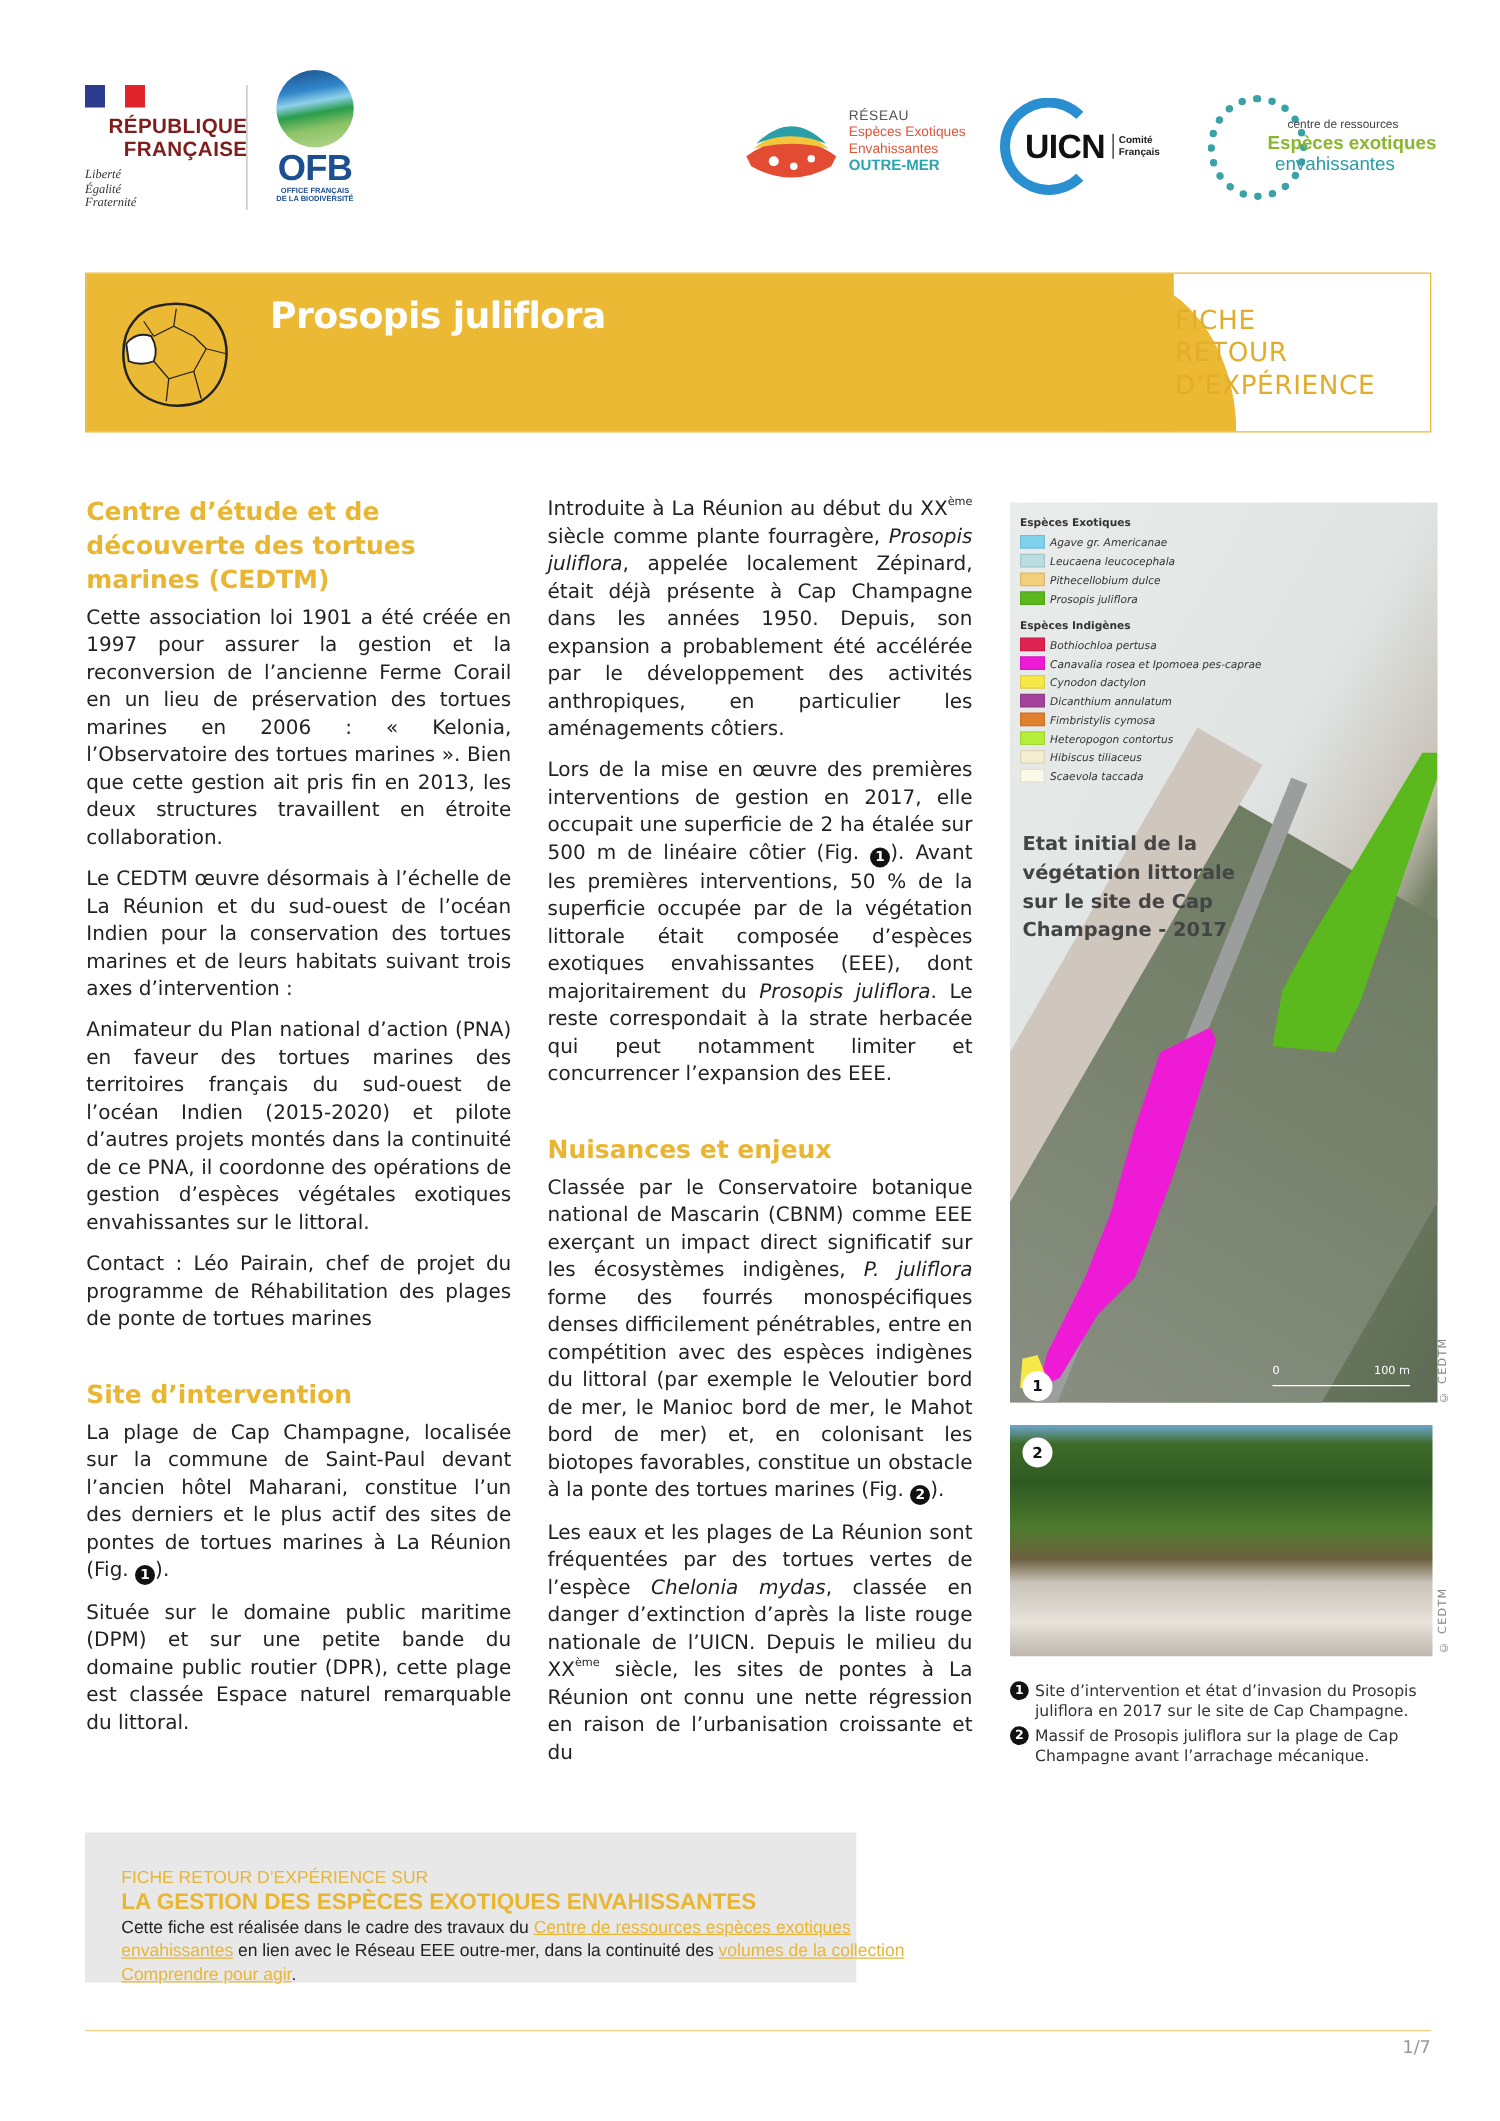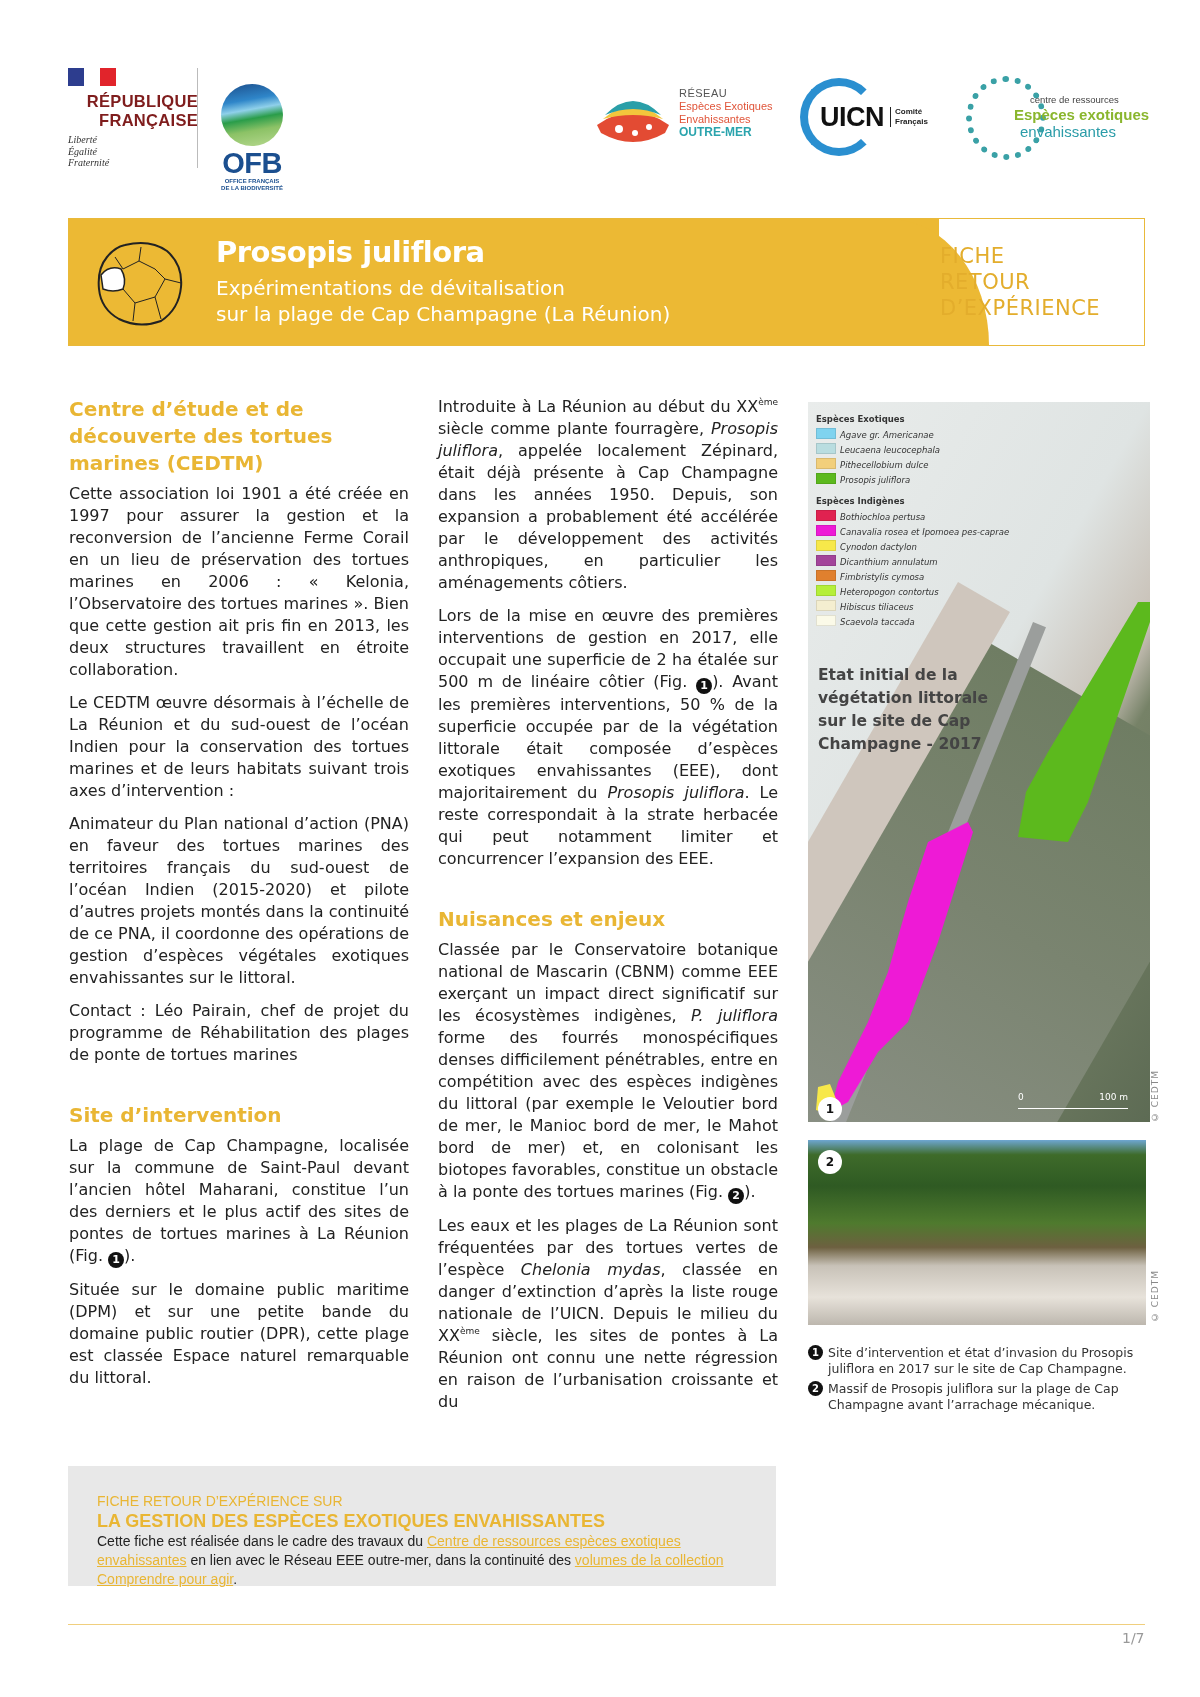--- a/index.html
+++ b/index.html
@@ -6,21 +6,21 @@
   body { width: 1200px; height: 1697px; background: #fff; font-family: "DejaVu Sans", sans-serif; color: #222; position: relative; overflow: hidden; }
   .abs { position: absolute; }
 
   
   .rf { left: 68px; top: 68px; width: 130px; }
   .rf-flag { width: 48px; height: 18px; display: flex; }
   .rf-flag span { flex: 1; }
   .rf-title { font-family: "Liberation Sans", sans-serif; font-weight: bold; font-size: 16.5px; line-height: 19px; color: #7f1d1d; margin-top: 6px; letter-spacing: 0.3px; text-align: right; }
   .rf-motto { font-family: "Liberation Serif", serif; font-style: italic; font-size: 10px; line-height: 11.5px; color: #333; margin-top: 4px; }
   .sep { left: 197px; top: 68px; width: 1px; height: 100px; background: #bbb; }
-  .ofb { left: 212px; top: 84px; width: 80px; text-align: center; }
+  .ofb { left: 212px; top: 56px; width: 80px; text-align: center; }
   .ofb-globe { width: 62px; height: 62px; border-radius: 50%; margin: 0 auto; background: linear-gradient(170deg, #1c4d8a 0%, #2f86c9 28%, #8fd0ea 42%, #2a9d4a 55%, #8cc266 72%, #b7d990 100%); }
   .ofb-text { font-family: "Liberation Sans", sans-serif; font-weight: bold; font-size: 29px; color: #1b4f8f; line-height: 30px; margin-top: 2px; letter-spacing: -0.5px; }
   .ofb-sub { font-family: "Liberation Sans", sans-serif; font-weight: bold; font-size: 6px; color: #1b4f8f; line-height: 7px; }
 
   .reseau { left: 593px; top: 85px; width: 190px; height: 70px; }
   .reseau-icon { position: absolute; left: 0; top: 4px; width: 80px; height: 58px; }
   .reseau-text { position: absolute; left: 86px; top: 2px; font-size: 11px; line-height: 13px; font-family: "Liberation Sans", sans-serif; }
   .reseau-t1 { color: #555; letter-spacing: 0.5px; }
   .reseau-t2 { color: #e0553a; }
   .reseau-t3 { color: #2aa4ad; font-weight: bold; font-size: 12px; }
@@ -76,21 +76,21 @@
   .credit { position: absolute; font-size: 9px; color: #888; writing-mode: vertical-rl; transform: rotate(180deg); letter-spacing: 1px; }
 
   .photo { left: 808px; top: 1140px; width: 338px; height: 185px; overflow: hidden; background: linear-gradient(180deg, #6ea6d1 0%, #3e6b2a 8%, #2f5a23 25%, #4f7a2e 45%, #6d6040 58%, #c8c2b8 68%, #e7e2da 85%, #bdb7ae 100%); }
   .photo-badge { position: absolute; left: 10px; top: 10px; width: 24px; height: 24px; border-radius: 50%; background: #fff; color: #111; font-weight: bold; font-size: 12px; line-height: 24px; text-align: center; }
 
   .caps { left: 808px; top: 1345px; width: 340px; font-size: 12.5px; line-height: 16px; color: #333; }
   .cap { display: flex; margin-bottom: 4px; }
   .cap .num { flex: 0 0 auto; width: 15px; height: 15px; font-size: 10px; line-height: 15px; margin-right: 5px; margin-top: 0; }
 
   
-  .fbox { left: 68px; top: 1466px; width: 708px; height: 120px; background: #e8e8e8; }
+  .fbox { left: 68px; top: 1466px; width: 617px; height: 120px; background: #e8e8e8; }
   .fbox-t1 { position: absolute; left: 29px; top: 27px; font-family: "Liberation Sans", sans-serif; font-size: 14px; color: #e9b634; }
   .fbox-t2 { position: absolute; left: 29px; top: 45px; font-family: "Liberation Sans", sans-serif; font-size: 18px; color: #e9b634; font-weight: bold; }
   .fbox-body { position: absolute; left: 29px; top: 66px; font-family: "Liberation Sans", sans-serif; font-size: 14px; line-height: 19px; color: #222; width: 660px; }
   .fbox-body a { color: #e9b634; text-decoration: underline; }
   .hr { left: 68px; top: 1624px; width: 1077px; height: 1px; background: #f0cf7e; }
   .page { left: 1122px; top: 1630px; font-size: 14px; color: #999; }
 </style>
 </head>
 <body>
 
@@ -153,24 +153,20 @@
 
 <div class="abs banner">
   <div class="banner-fill"></div>
   <div class="banner-curve"></div>
   <svg class="island" viewBox="0 0 90 88">
     <path d="M30 6 Q55 0 72 12 Q88 26 86 48 Q84 70 66 82 Q44 90 24 80 Q6 70 4 50 Q2 30 12 18 Q20 8 30 6 Z" fill="none" stroke="#222" stroke-width="2"></path>
     <path d="M6 36 Q14 26 26 30 Q32 40 28 50 Q18 54 8 50 Z" fill="#fff" stroke="#222" stroke-width="1.5"></path>
     <path d="M28 30 L44 22 L60 30 M44 22 L46 8 M28 50 L40 64 L60 58 L70 40 M40 64 L38 82 M60 58 L66 80 M70 40 L86 44 M60 30 L70 40 M20 18 L28 30" fill="none" stroke="#222" stroke-width="1"></path>
   </svg>
   <div class="banner-title">Prosopis juliflora</div>
-  <div class="banner-sub">
-    <div>Expérimentations de dévitalisation</div>
-    <div>sur la plage de Cap Champagne (La Réunion)</div>
-  </div>
   <div class="fiche">
     <div>FICHE</div>
     <div>RETOUR</div>
     <div>D’EXPÉRIENCE</div>
   </div>
 </div>
 
 <div class="col c1">
   <h2>Centre d’étude et de découverte des tortues marines (CEDTM)</h2>
   <p>Cette association loi 1901 a été créée en 1997 pour assurer la gestion et la reconversion de l’ancienne Ferme Corail en un lieu de préservation des tortues marines en 2006 : « Kelonia, l’Observatoire des tortues marines ». Bien que cette gestion ait pris fin en 2013, les deux structures travaillent en étroite collaboration.</p>

